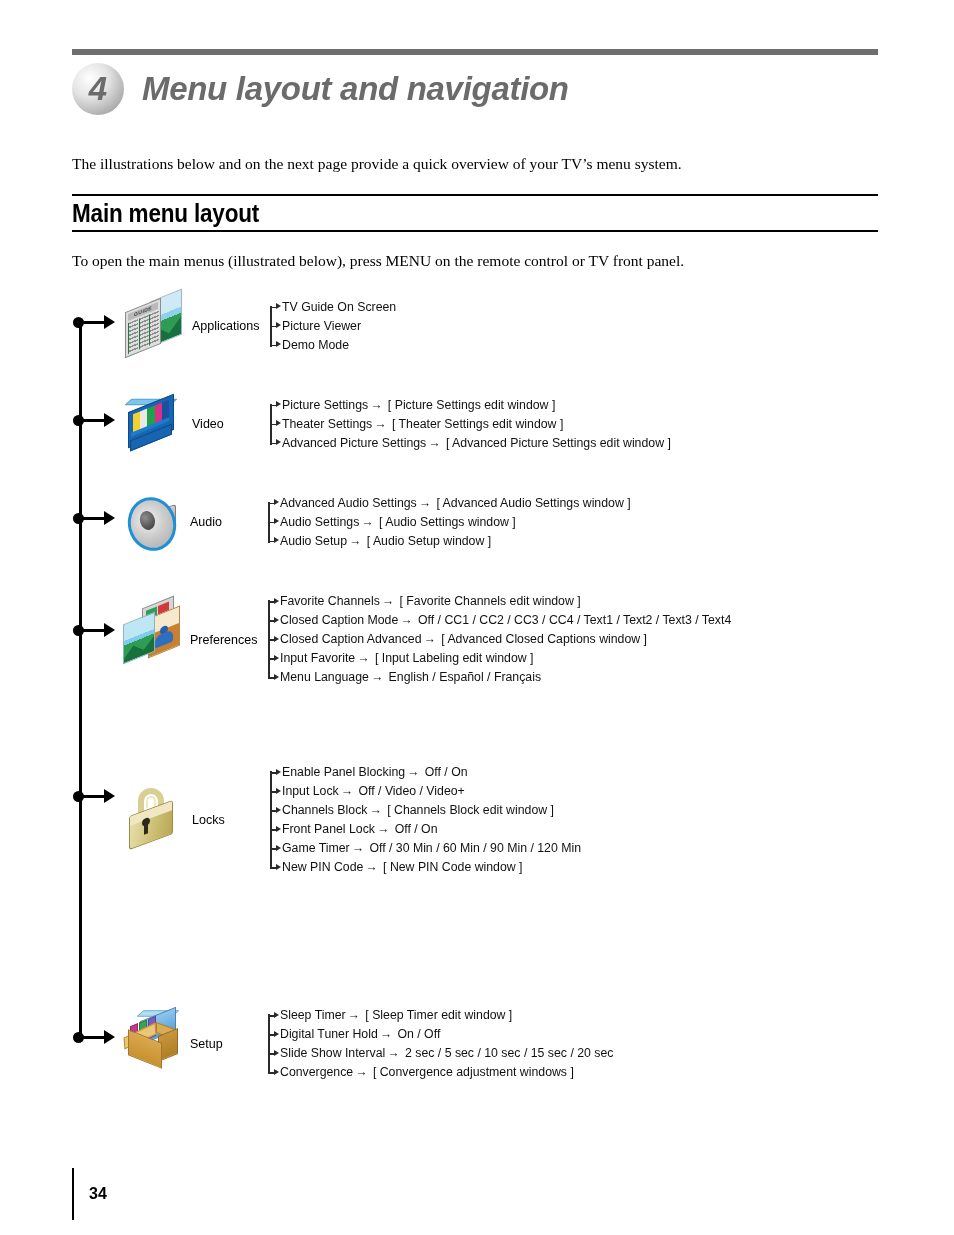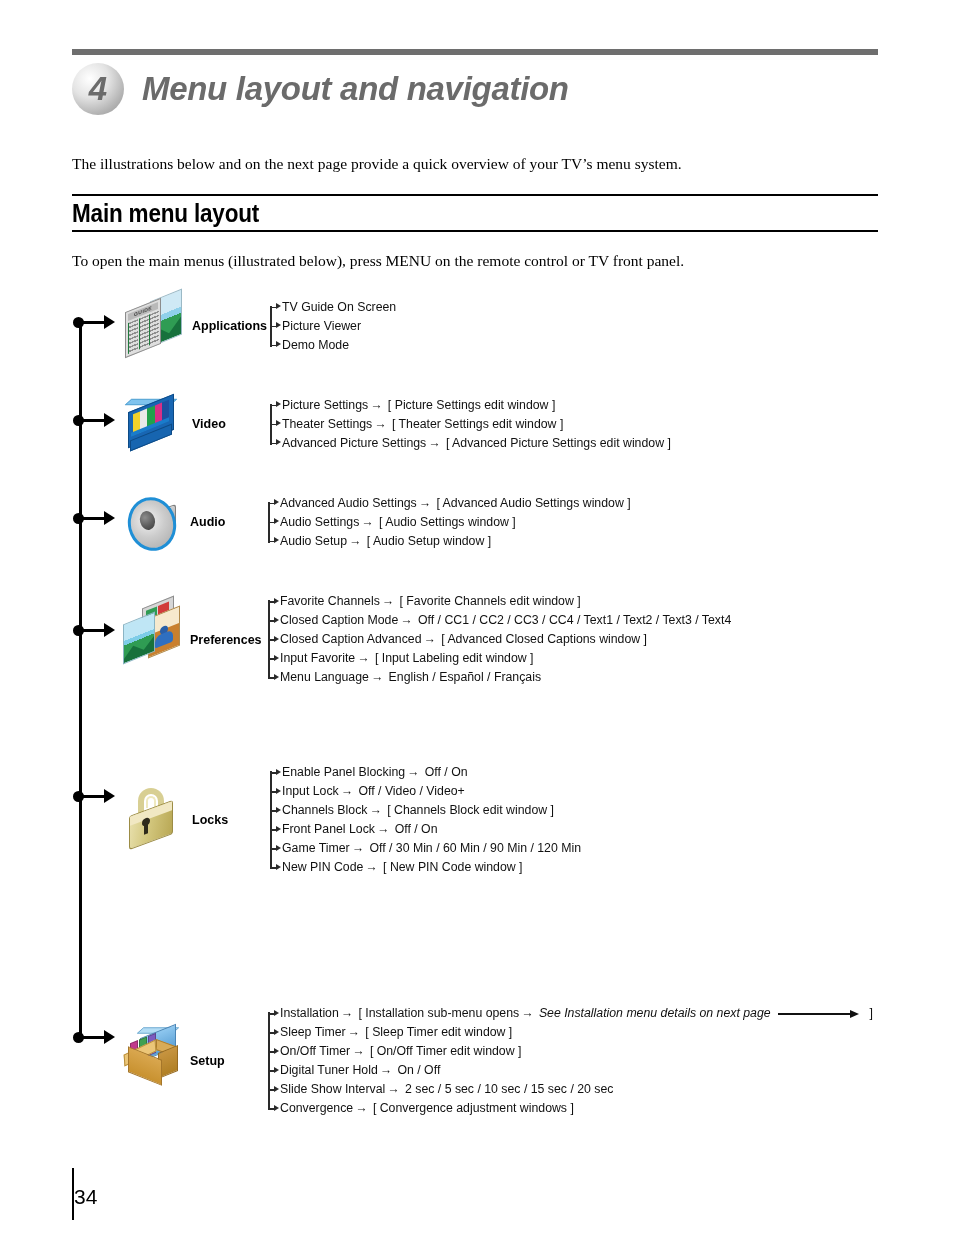--- a/index.html
+++ b/index.html
@@ -138,21 +138,21 @@
   .g-icon {
     width: 66px;
     height: 66px;
     position: relative;
     flex: none;
   }
   .g-label {
     width: 82px;
     flex: none;
     font-size: 12.5px;
-    font-weight: bold;
+    font-weight: normal;
     text-align: left;
     padding-left: 6px;
     box-sizing: border-box;
   }
   .g-items {
     position: relative;
     padding-left: 12px;
   }
   .g-items .vline {
     position: absolute;
@@ -217,23 +217,23 @@
 
   
   .footer-rule {
     position: absolute;
     left: 72px; top: 1168px;
     width: 2px; height: 52px;
     background: #000;
   }
   .page-num {
     position: absolute;
-    left: 74px; top: 1185px;
-    font-size: 21px;
-    font-weight: normal;
+    left: 89px; top: 1185px;
+    font-size: 16px;
+    font-weight: bold;
   }
   .copyright {
     position: absolute;
     left: 330px; top: 1234px;
     font-size: 9.6px;
     color: #222;
   }
 
   
   .ico { position: absolute; inset: 0; }
@@ -644,29 +644,21 @@
         </div>
       <div class="bx-flapR"></div>
       <div class="bx-side"></div>
       <div class="bx-flapL"></div>
       <div class="bx-front"></div>
     </div>
   </div>
   <div class="g-label">Setup</div>
   <div class="g-items">
     <div class="vline"></div>
-    <div class="item first">
-      <span>Installation</span><span class="arrow">→</span>
-      <span>[ Installation sub-menu opens</span><span class="arrow">→</span>
-      <span class="ital">See Installation menu details on next page</span>
-      <span class="longarrow"><span class="ln"></span><span class="hd"></span></span>
-      <span>]</span>
-    </div>
     <div class="item"><span>Sleep Timer</span><span class="arrow">→</span> <span>[ Sleep Timer edit window ]</span></div>
-    <div class="item"><span>On/Off Timer</span><span class="arrow">→</span> <span>[ On/Off Timer edit window ]</span></div>
     <div class="item"><span>Digital Tuner Hold</span><span class="arrow">→</span> <span>On / Off</span></div>
     <div class="item"><span>Slide Show Interval</span><span class="arrow">→</span> <span>2 sec / 5 sec / 10 sec / 15 sec / 20 sec</span></div>
     <div class="item"><span>Convergence</span><span class="arrow">→</span> <span>[ Convergence adjustment windows ]</span></div>
   </div>
 </div>
 
 <div class="footer-rule"></div>
 <div class="page-num">34</div>
 <div class="copyright">Copyright © 2003 TOSHIBA CORPORATION. All rights reserved.</div>
 

